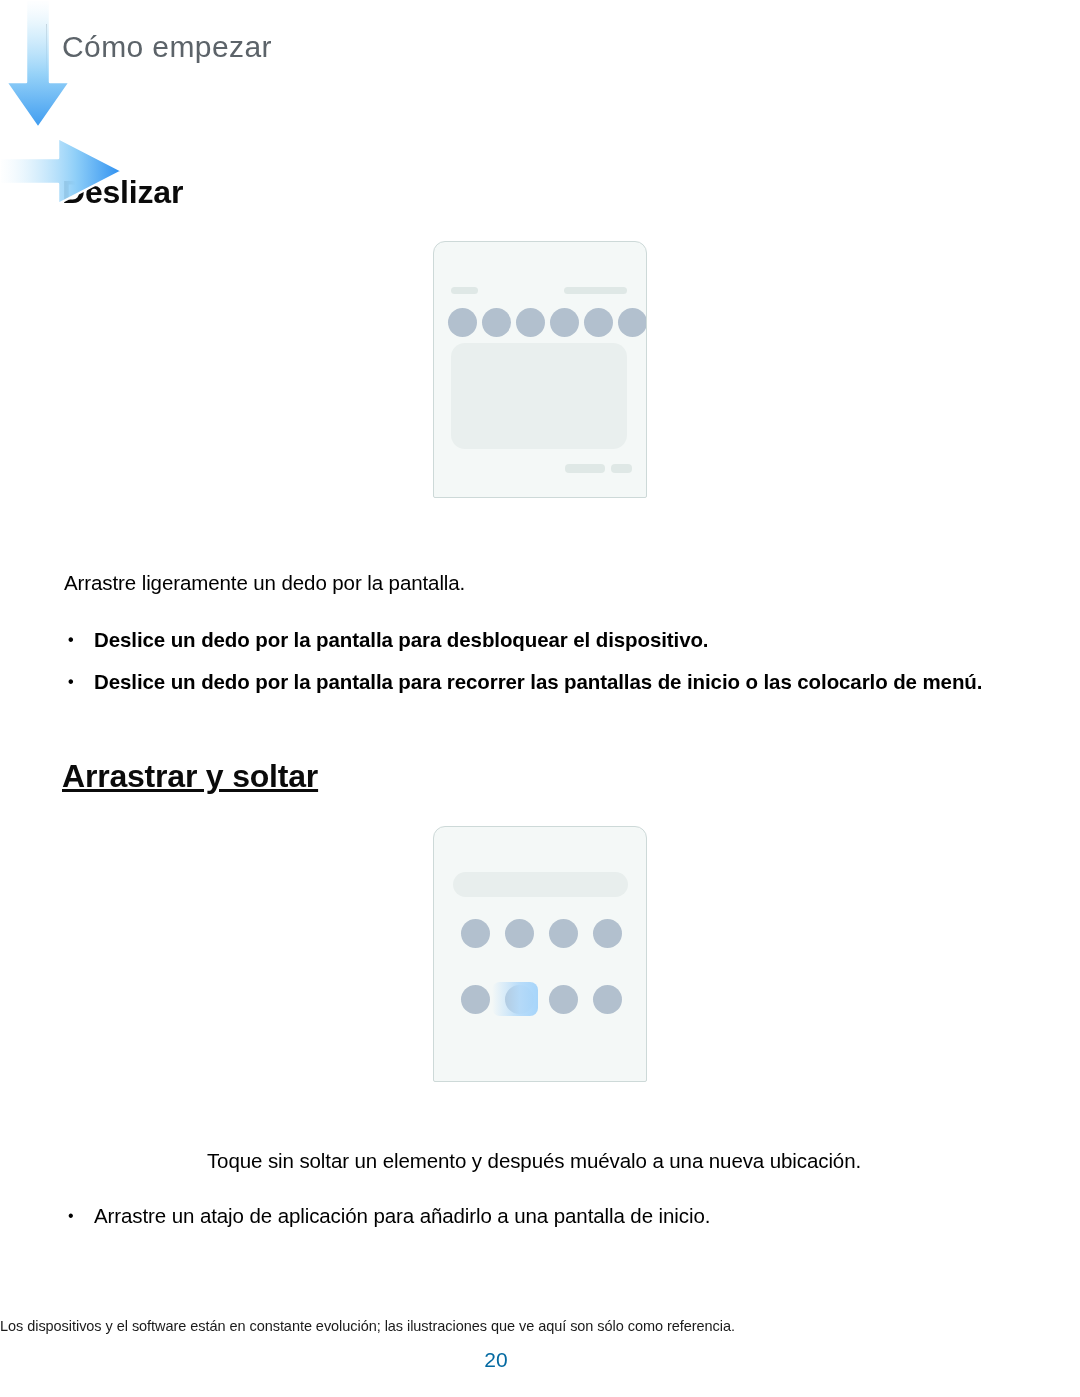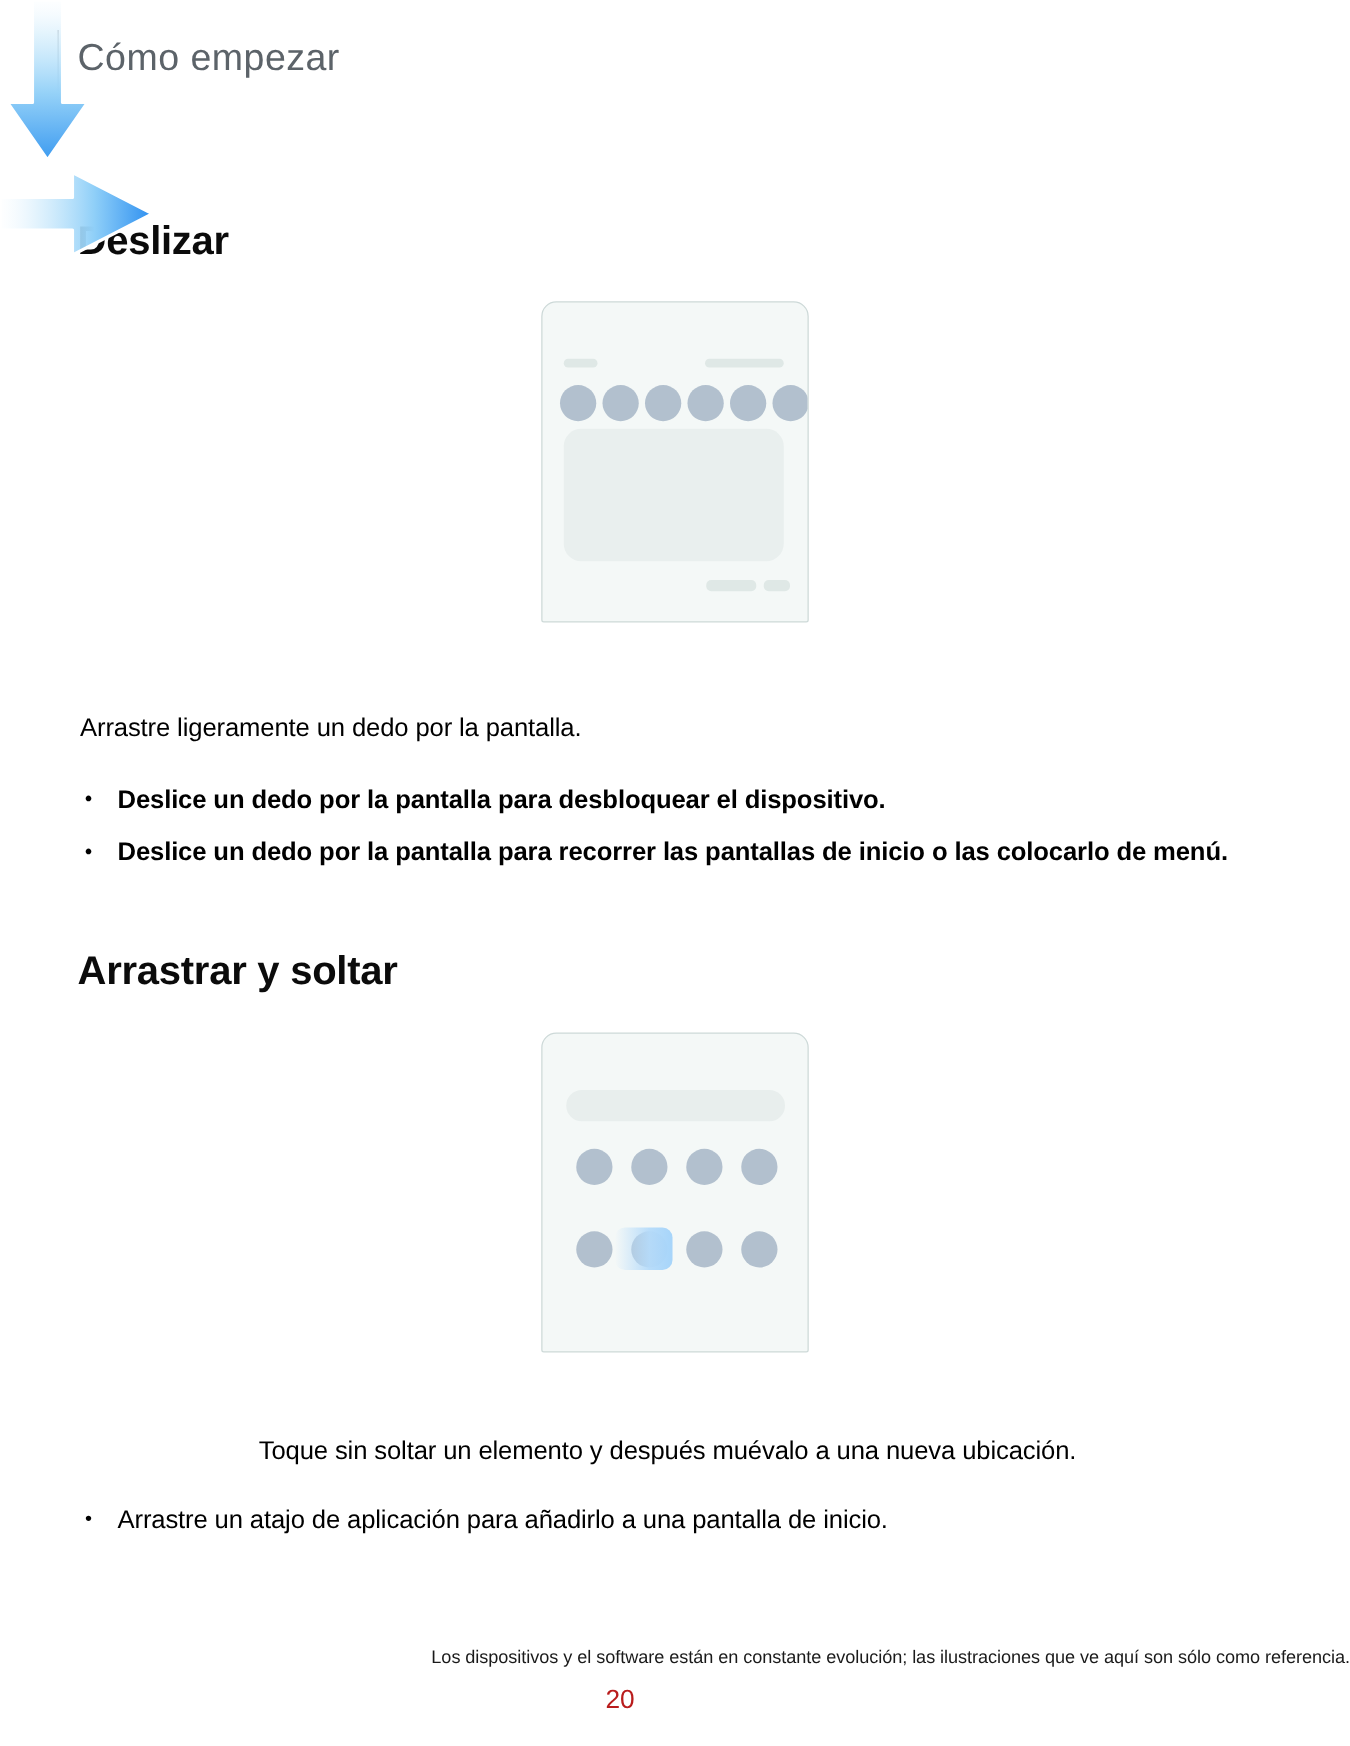--- a/index.html
+++ b/index.html
@@ -49,21 +49,21 @@
   .section-heading {
     position: absolute;
     left: 62px;
     font-size: 32px;
     font-weight: 600;
     letter-spacing: -0.2px;
     color: #0b0b0b;
     white-space: nowrap;
   }
   #heading-deslizar { top: 174px; }
-  #heading-arrastrar { top: 758px; }
+  #heading-arrastrar { top: 758px; text-decoration: underline; }
 
   
   .lead-text {
     position: absolute;
     left: 64px;
     font-size: 20.5px;
     line-height: 30px;
     color: #000;
     letter-spacing: -0.1px;
   }
@@ -97,33 +97,33 @@
     line-height: 31px;
     color: #000;
   }
 
   
   .footer-note {
     position: absolute;
     left: 0;
     top: 1318px;
     width: 1080px;
-    text-align: right;
+    text-align: left;
     font-size: 14.5px;
     color: #1a1a1a;
     letter-spacing: -0.05px;
   }
   .page-number {
     position: absolute;
     left: 0;
     top: 1348px;
     width: 992px;
     text-align: center;
     font-size: 21px;
-    color: #b91c1c;
+    color: #0369a1;
   }
 
   
   .phone {
     position: absolute;
     left: 433px;
     width: 214px;
     background: #f4f8f7;
     border: 1px solid #cdd9d8;
     border-radius: 12px 12px 2px 2px;

